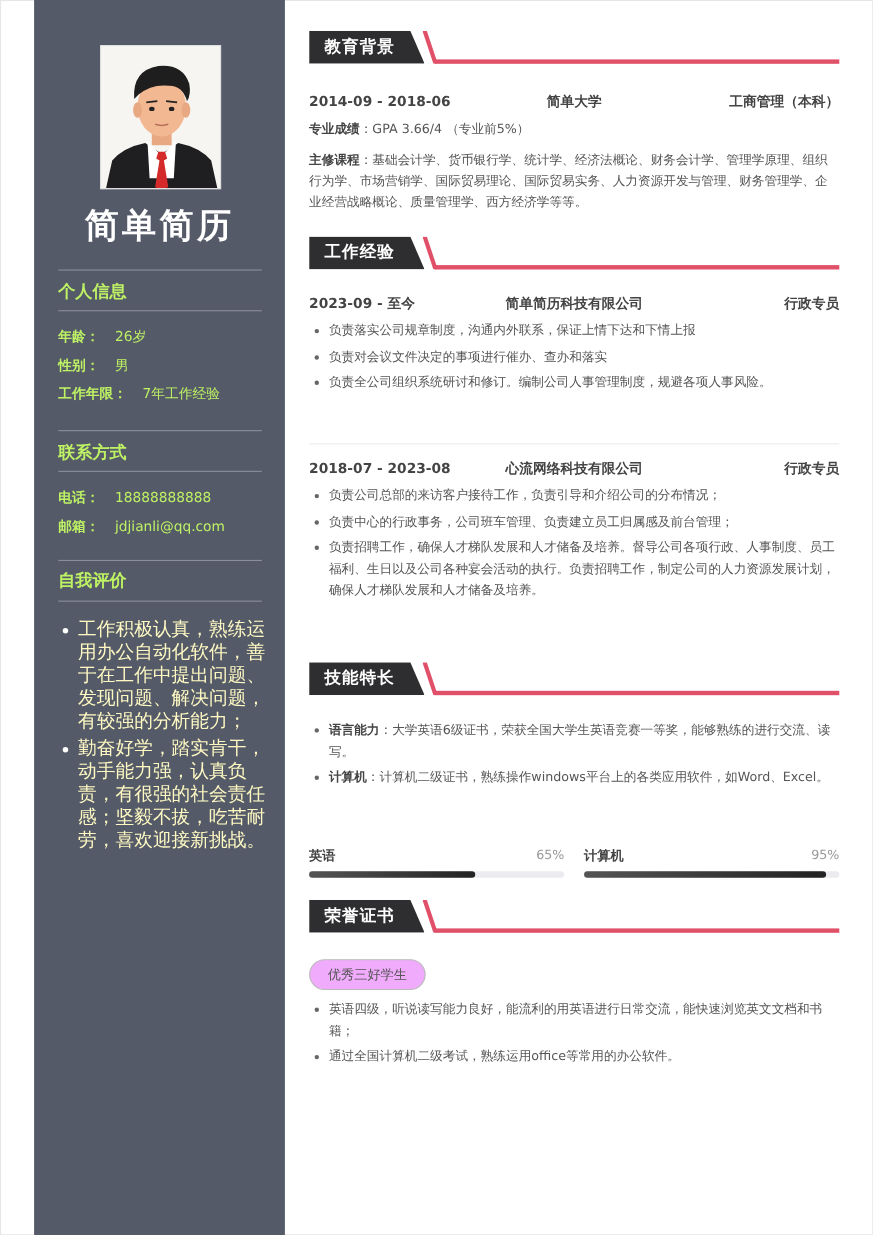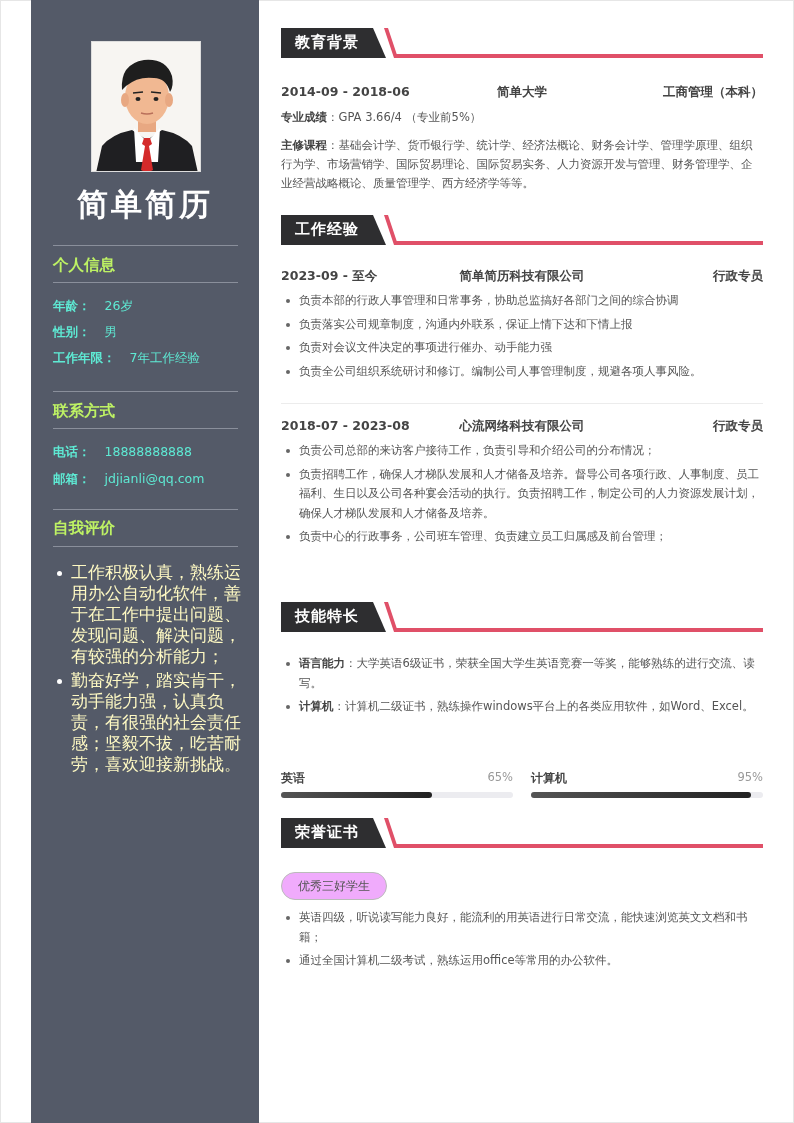--- a/index.html
+++ b/index.html
@@ -7,21 +7,21 @@
   body { font-family: "DejaVu Sans", "Liberation Sans", sans-serif; color: #555; position: relative; }
 
   .page-frame { position: absolute; left: 0; top: 0; width: 794px; height: 1123px; border: 1px solid #e6e6e6; }
 
   
   .sidebar { position: absolute; left: 31px; top: 0; width: 228px; height: 1123px; background: #545a68; color: #fff; }
   .photo { position: absolute; left: 60px; top: 41px; width: 110px; height: 131px; background: #f7f5f2; overflow: hidden; border: 1px solid #ddd; }
   .resume-title { position: absolute; left: 0; top: 184px; width: 228px; text-align: center; font-size: 31px; font-weight: bold; letter-spacing: 3px; color: #fff; }
   .side-divider { position: absolute; left: 22px; width: 185px; height: 1px; background: #8a8f9b; }
   .side-heading { position: absolute; left: 22px; font-size: 15.5px; font-weight: bold; color: #bef264; }
-  .info-row { position: absolute; left: 22px; font-size: 12.5px; color: #5eead4; white-space: nowrap; text-align: center; }
+  .info-row { position: absolute; left: 22px; font-size: 12.5px; color: #bef264; white-space: nowrap; text-align: center; }
   .info-row .k { font-weight: bold; display: inline-block; }
   .info-row .v { margin-left: 14px; }
   .self-list { position: absolute; left: 22px; top: 562px; width: 190px; list-style: none; }
   .self-list li { position: relative; padding-left: 18px; font-size: 17px; line-height: 21px; color: #fef9c3; margin-bottom: 3px; }
   .self-list li::before { content: ""; position: absolute; left: 4px; top: 9px; width: 5px; height: 5px; border-radius: 50%; background: #fff; }
 
   
   .main { position: absolute; left: 281px; top: 0; width: 482px; }
   .sec-header { position: absolute; left: 0; width: 482px; height: 30px; }
   .sec-header .label-box { position: absolute; left: 0; top: 0; height: 30px; width: 105px; background: #2e2e30;
@@ -153,37 +153,36 @@
     <div class="slash"></div>
     <div class="underline"></div>
   </div>
 
   <div class="row3" style="top:268px">
     <span class="c1">2023-09 - 至今</span>
     <span class="c2">简单简历科技有限公司</span>
     <span class="c3">行政专员</span>
   </div>
   <ul class="bullets" style="top:291px">
-    <li>负责本部的行政人事管理和日常事务，协助总监搞好各部门之间的综合协调</li>
     <li>负责落实公司规章制度，沟通内外联系，保证上情下达和下情上报</li>
-    <li>负责对会议文件决定的事项进行催办、动手能力强</li>
+    <li>负责对会议文件决定的事项进行催办、查办和落实</li>
     <li>负责全公司组织系统研讨和修订。编制公司人事管理制度，规避各项人事风险。</li>
   </ul>
 
   <div class="job-divider" style="top:403px"></div>
 
   <div class="row3" style="top:418px">
     <span class="c1">2018-07 - 2023-08</span>
     <span class="c2">心流网络科技有限公司</span>
     <span class="c3">行政专员</span>
   </div>
   <ul class="bullets" style="top:441px">
     <li>负责公司总部的来访客户接待工作，负责引导和介绍公司的分布情况；</li>
+    <li>负责中心的行政事务，公司班车管理、负责建立员工归属感及前台管理；</li>
     <li>负责招聘工作，确保人才梯队发展和人才储备及培养。督导公司各项行政、人事制度、员工福利、生日以及公司各种宴会活动的执行。负责招聘工作，制定公司的人力资源发展计划，确保人才梯队发展和人才储备及培养。</li>
-    <li>负责中心的行政事务，公司班车管理、负责建立员工归属感及前台管理；</li>
   </ul>
 
   <div class="sec-header" style="top:602px">
     <div class="label-box"></div>
     <div class="label">技能特长</div>
     <div class="slash"></div>
     <div class="underline"></div>
   </div>
 
   <ul class="bullets" style="top:654px">

